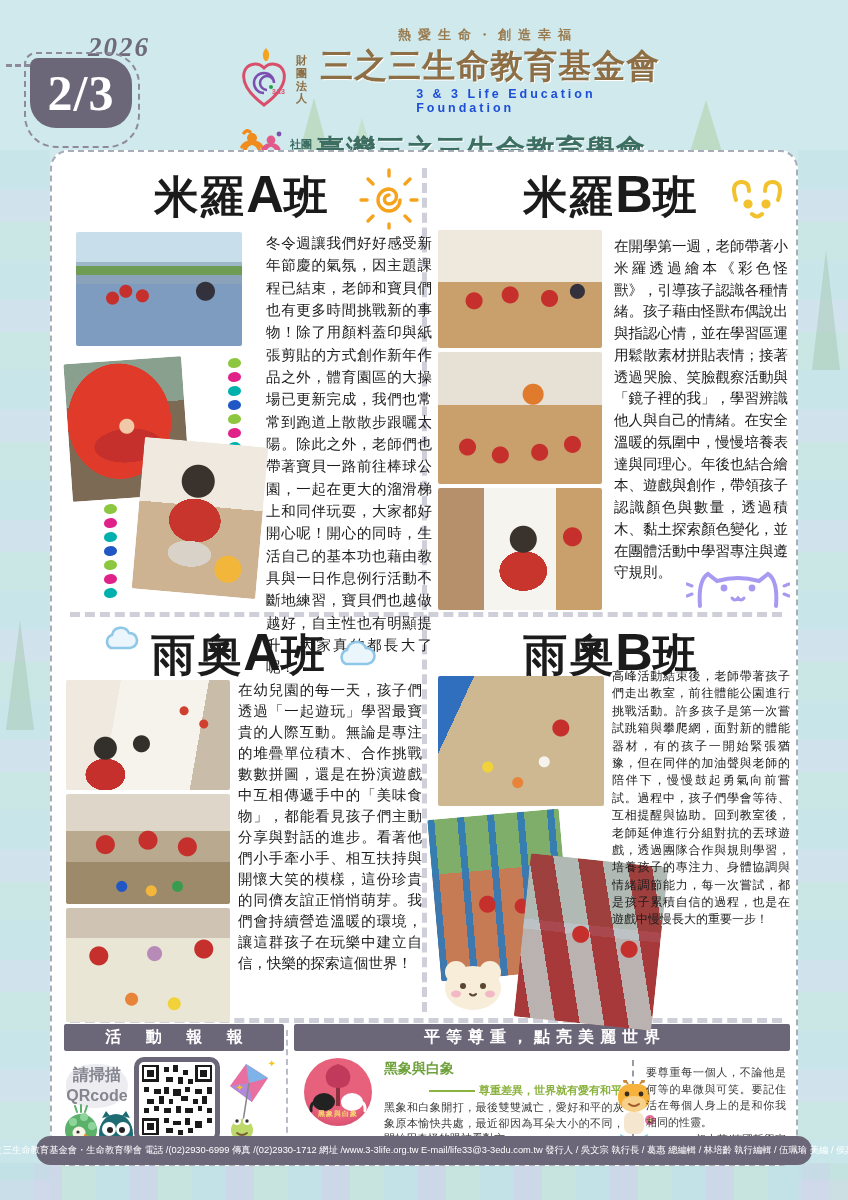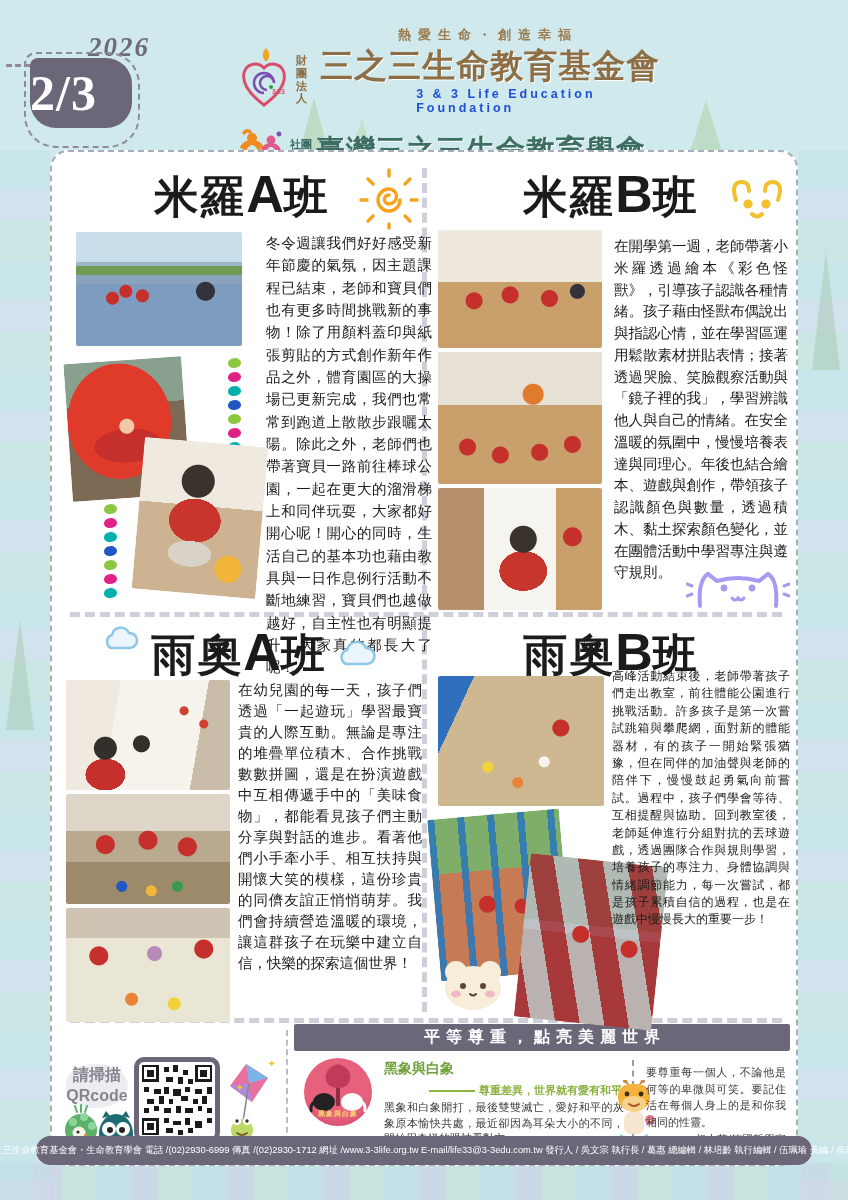--- a/index.html
+++ b/index.html
@@ -17,21 +17,21 @@
   .tri.t1{left:300px;top:98px;border-width:0 14px 52px 14px;border-color:transparent transparent #a8c99a transparent}
   .tri.t2{left:352px;top:118px;border-width:0 10px 34px 10px;border-color:transparent transparent #bcd8ae transparent}
   .tri.t3{left:690px;top:100px;border-width:0 16px 52px 16px;border-color:transparent transparent #a8c99a transparent}
   .tri.t4{left:812px;top:250px;border-width:0 14px 120px 14px;border-color:transparent transparent #9fc4ae transparent}
   .tri.t5{left:6px;top:620px;border-width:0 14px 110px 14px;border-color:transparent transparent #9fc4ae transparent}
 
   
   .dotline{left:6px;top:64px;width:78px;border-top:3px dashed #8e8a9c}
   .year{left:88px;top:32px;font:italic 800 27px "Liberation Serif",serif;color:#6e6a7c;letter-spacing:2px}
   .badge{left:30px;top:58px;width:102px;height:70px;background:#6b6779;border-radius:8px 26px 26px 26px;
-    display:flex;align-items:center;}
+    display:flex;align-items:center;justify-content:center}
   .badge-dash{left:24px;top:52px;width:116px;height:96px;border:2px dashed #8e8a9c;border-radius:12px 32px 32px 32px}
   .issue{font:700 50px "Liberation Serif",serif;color:#fff;letter-spacing:1px}
   .logo-wrap{left:238px;top:26px;width:430px}
   .slogan{text-align:center;font-size:13px;font-weight:700;color:#9a7b4f;letter-spacing:7px;margin-left:70px}
   .orgrow{display:flex;align-items:center;}
   .org-prefix{font-size:11px;font-weight:700;line-height:1.15;white-space:pre-line;margin:0 4px 0 6px}
   .org1 .org-prefix{color:#8d6e45}.org2 .org-prefix{color:#3d6e62}
   .org1-name{font-size:33px;font-weight:800;color:#8d6e45;letter-spacing:1px;text-shadow:1px 1px 0 #fff}
   .org1-en{font-size:12.5px;font-weight:800;color:#1d4ed8;letter-spacing:3px;margin:-2px 0 0 96px}
   .org2{margin-top:14px}
@@ -338,20 +338,23 @@
         <ellipse cx="22" cy="40" rx="5" ry="3.4" fill="#f2b8c6"></ellipse>
           <ellipse cx="56" cy="40" rx="5" ry="3.4" fill="#f2b8c6"></ellipse>
         <path d="M36 40 q3 3 6 0" stroke="#5a4632" stroke-width="2" fill="none" stroke-linecap="round"></path>
         <path d="M96 44 q-14 -2 -12 -14 q2 -12 20 -16 q22 -5 30 8 q7 12 -4 20 q-14 10 -34 2z" fill="#a8cdf0"></path>
         <path d="M112 34 a10 10 0 1 1 10 -10 a6.5 6.5 0 0 1 -6.5 6.5 a4 4 0 0 1 0 -8" fill="none" stroke="#5588cc" stroke-width="2.6" stroke-linecap="round"></path>
       </svg>
     </div>
   </div>
 
   <div class="section band-left">
+    <div class="band-head">
+      <span>活 動 報 報</span>
+    </div>
     <div class="abs scan-blob">請掃描
 QRcode</div>
     <div class="abs qr-frame">
       <svg width="70" height="70" viewBox="0 0 29 29" shape-rendering="crispEdges" fill="#1a1a1a">
         <rect x="0" y="0" width="7" height="7"></rect>
           <rect x="1" y="1" width="5" height="5" fill="#fff"></rect>
           <rect x="2" y="2" width="3" height="3"></rect>
         <rect x="22" y="0" width="7" height="7"></rect>
           <rect x="23" y="1" width="5" height="5" fill="#fff"></rect>
           <rect x="24" y="2" width="3" height="3"></rect>

